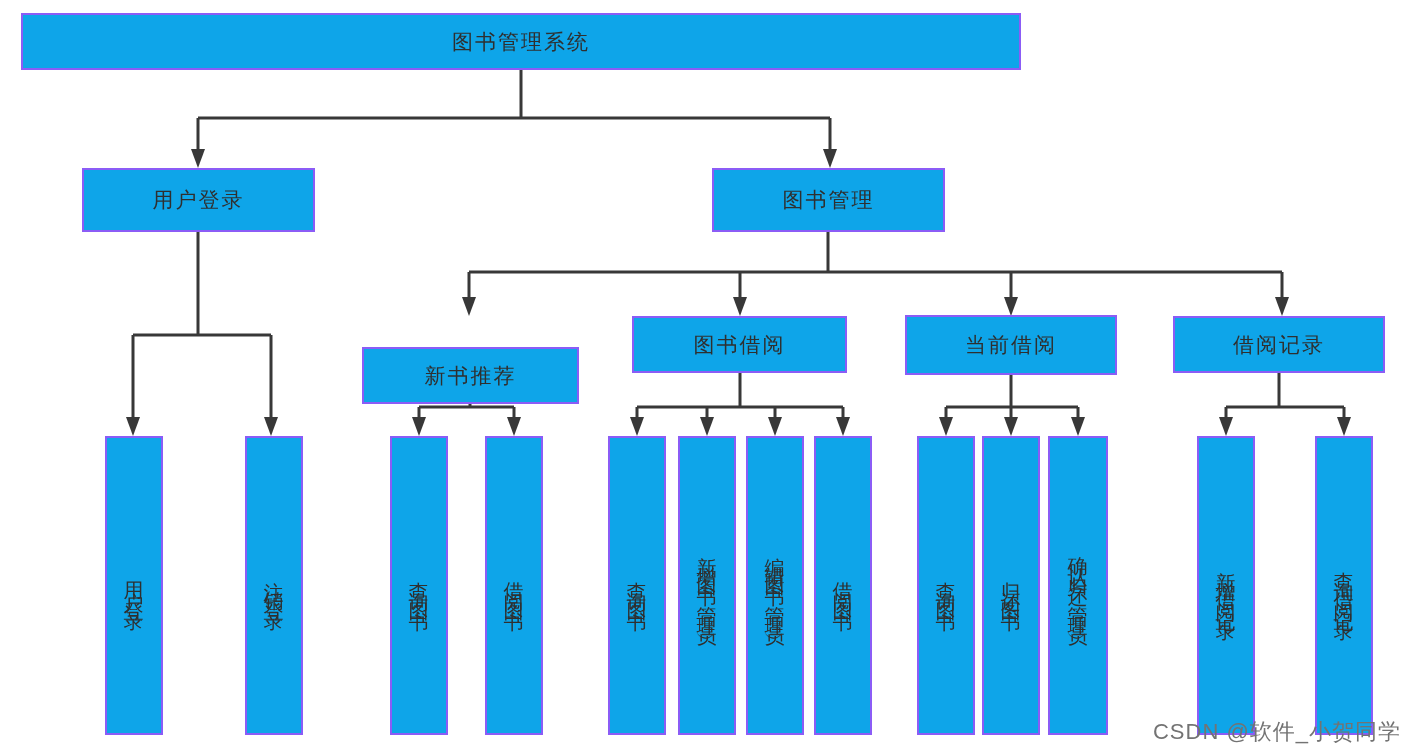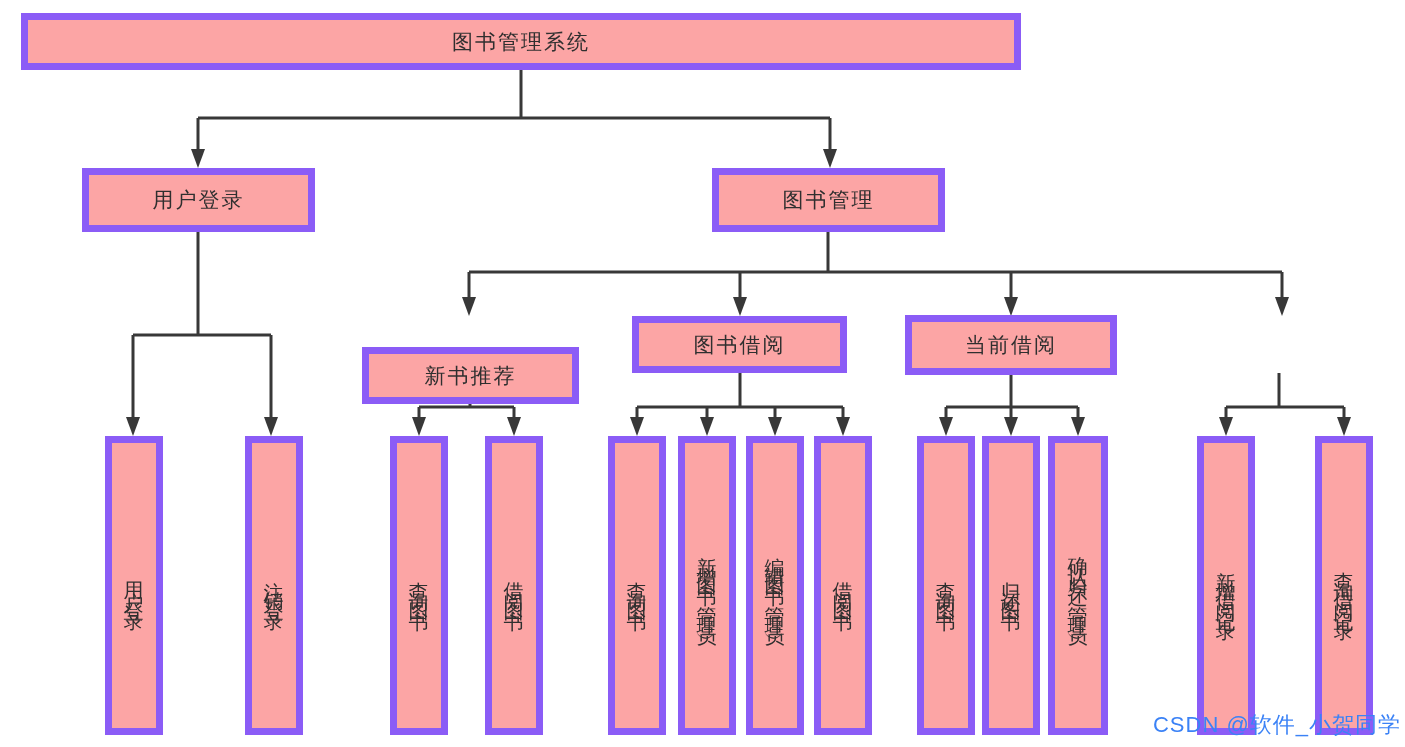--- a/index.html
+++ b/index.html
@@ -19,22 +19,22 @@
     position: absolute;
     left: 0;
     top: 0;
     width: 1405px;
     height: 747px;
     pointer-events: none;
   }
   .box {
     position: absolute;
     box-sizing: border-box;
-    border: 7px solid #8b5cf6;
-    background: #fca5a5;
+    border: 2px solid #8b5cf6;
+    background: #0ea5e9;
     display: flex;
     align-items: center;
     justify-content: center;
     color: #2f2f2f;
   }
   .box.h span {
     font-size: 21px;
     letter-spacing: 2px;
     white-space: nowrap;
   }
@@ -42,23 +42,23 @@
     writing-mode: vertical-rl;
     text-orientation: mixed;
     font-size: 20px;
     letter-spacing: 10px;
     line-height: 1;
     white-space: nowrap;
   }
   .watermark {
     position: absolute;
     right: 4px;
-    bottom: 7px;
+    bottom: 0;
     font-size: 22px;
-    color: #3b82f6;
+    color: #737373;
     letter-spacing: 1px;
     white-space: nowrap;
   }
 </style>
 </head>
 <body>
 
 <div class="canvas">
 
   <svg class="wires" width="1405" height="747" viewBox="0 0 1405 747" xmlns="http://www.w3.org/2000/svg">
@@ -114,20 +114,23 @@
 
   <div class="box h" style="left:362px; top:316px; width:217px; height:57px;margin-top:31px;">
     <span>新书推荐</span>
   </div>
   <div class="box h" style="left:905px; top:315px; width:212px; height:60px;">
     <span>当前借阅</span>
   </div>
   <div class="box h" style="left:632px; top:316px; width:215px; height:57px;">
     <span>图书借阅</span>
   </div>
+  <div class="box h" style="left:1173px; top:316px; width:212px; height:57px;">
+    <span>借阅记录</span>
+  </div>
 
   <div class="box v" style="left:105px; top:436px; width:58px; height:299px;">
     <span>用户登录</span>
   </div>
   <div class="box v" style="left:245px; top:436px; width:58px; height:299px;">
     <span>注销登录</span>
   </div>
 
   <div class="box v" style="left:390px; top:436px; width:58px; height:299px;">
     <span>查询图书</span>

